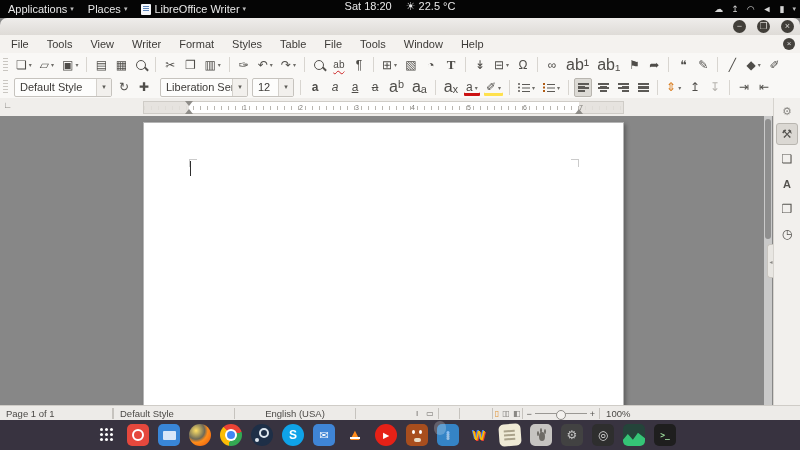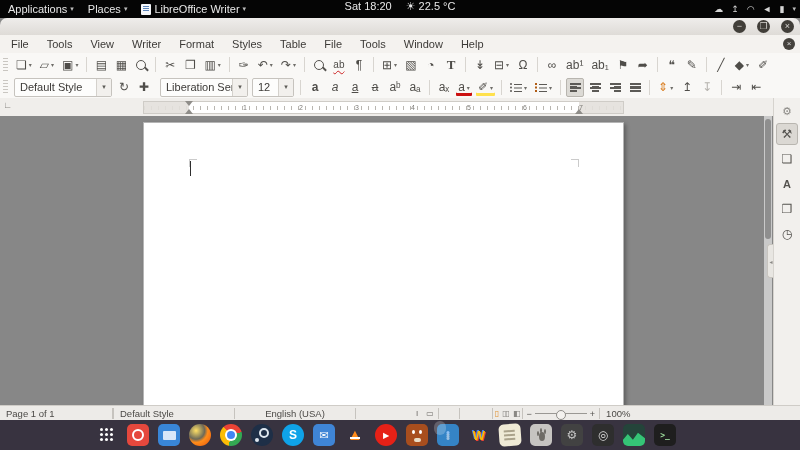--- a/index.html
+++ b/index.html
@@ -41,21 +41,21 @@
   .tb2{top:76px;height:22px;border-bottom:1px solid #dcd9d4}
   .grip{width:5px;height:14px;margin:0 4px 0 3px;
         background:repeating-linear-gradient(#c9c6c1 0 1px,transparent 1px 3px);flex:none}
   .tbtn{height:19px;min-width:18px;display:flex;align-items:center;justify-content:center;
         font-size:12px;color:#4f4d49;background:none;border:1px solid transparent;border-radius:2px;
         margin:0 1px;padding:0 2px;position:relative;flex:none}
   .tbtn.active{background:#dcdad5;border-color:#b8b5af}
   .tbtn.dis{color:#b5b2ad}
   .dd::after{content:"▾";font-size:6px;color:#6f6d69;margin-left:2px}
   .sep{width:1px;height:15px;background:#d8d5d0;margin:0 4px;flex:none}
-  .small{font-size:12px}
+  .small{font-size:16px}
   .serifT{font-family:"Liberation Serif","DejaVu Serif",serif;font-weight:bold;font-size:13px}
   .red-bar{box-shadow:inset 0 -3px 0 #cc1111}
   .yel-bar{box-shadow:inset 0 -3px 0 #ffe14d}
   .orange{color:#d97c1e}
   .wavy{text-decoration:underline wavy #cc2222 1px;text-underline-offset:2px;font-size:10px}
   
   .i-mag{width:8px;height:8px;border:1.5px solid #55534f;border-radius:50%;display:inline-block;position:relative}
   .i-mag::after{content:"";position:absolute;width:5px;height:1.5px;background:#55534f;
                 right:-4px;bottom:-1px;transform:rotate(45deg)}
   

